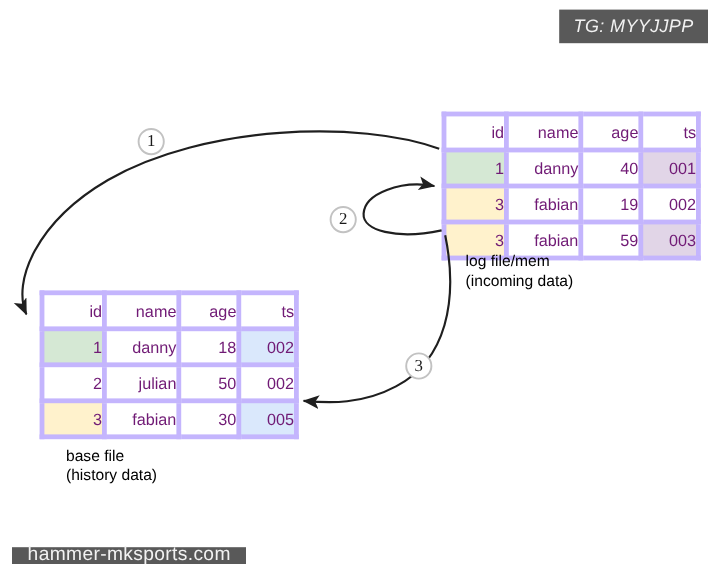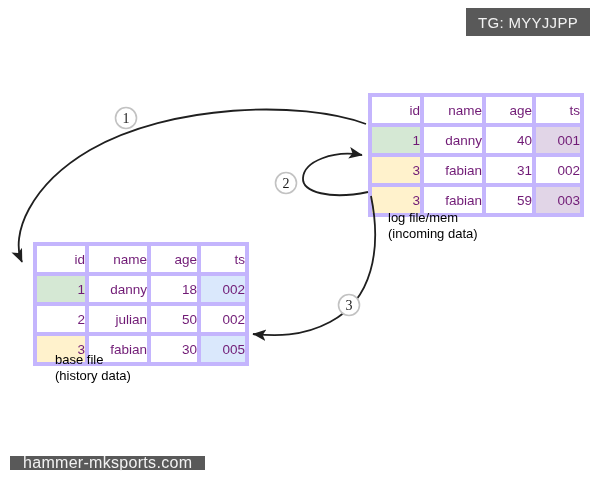--- a/index.html
+++ b/index.html
@@ -26,20 +26,21 @@
     align-items: center;
     justify-content: center;
     letter-spacing: 0.3px;
   }
   #wm-top {
     top: 8px;
     right: 10px;
     height: 28px;
     padding: 0 12px;
     font-size: 15px;
+    font-style: italic;
   }
   #wm-bottom {
     left: 10px;
     bottom: 10px;
     height: 14px;
     padding: 0 13px;
     font-size: 16px;
   }
 
   
@@ -80,21 +81,21 @@
   
   .caption {
     position: absolute;
     text-align: left;
     font-size: 13px;
     line-height: 16px;
     color: #000000;
     white-space: pre-line;
   }
   #log-caption  { left: 388px; top: 210px; width: 176px; }
-  #base-caption { left: 55px;  top: 352px; width: 176px; }
+  #base-caption { left: 55px;  top: 372px; width: 176px; }
 
   
   #overlay {
     position: absolute;
     left: 0; top: 0;
     width: 600px; height: 480px;
     pointer-events: none;
   }
   .arrow-path {
     fill: none;
@@ -137,21 +138,21 @@
   <tbody>
     <tr>
       <td class="fill-green">1</td>
       <td class="fill-white">danny</td>
       <td class="fill-white">40</td>
       <td class="fill-purple">001</td>
     </tr>
     <tr>
       <td class="fill-yellow">3</td>
       <td class="fill-white">fabian</td>
-      <td class="fill-white">31</td>
+      <td class="fill-white">19</td>
       <td class="fill-white">002</td>
     </tr>
     <tr>
       <td class="fill-yellow">3</td>
       <td class="fill-white">fabian</td>
       <td class="fill-white">59</td>
       <td class="fill-purple">003</td>
     </tr>
   </tbody>
 </table>

